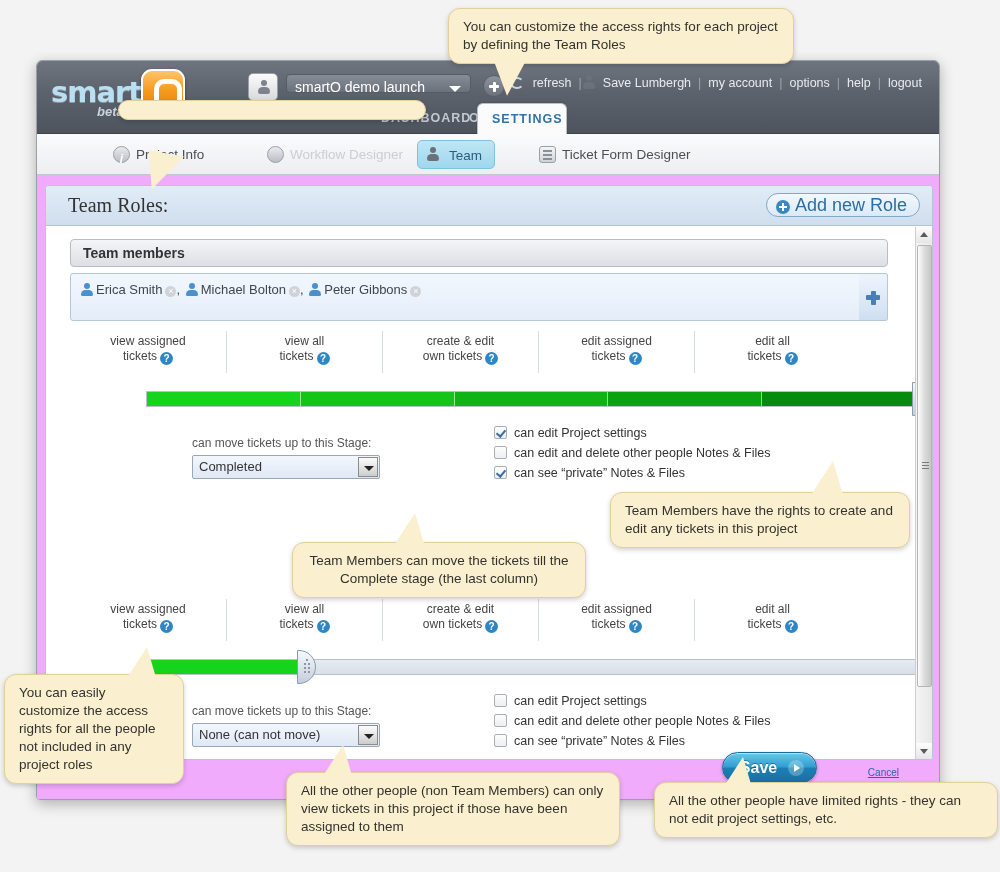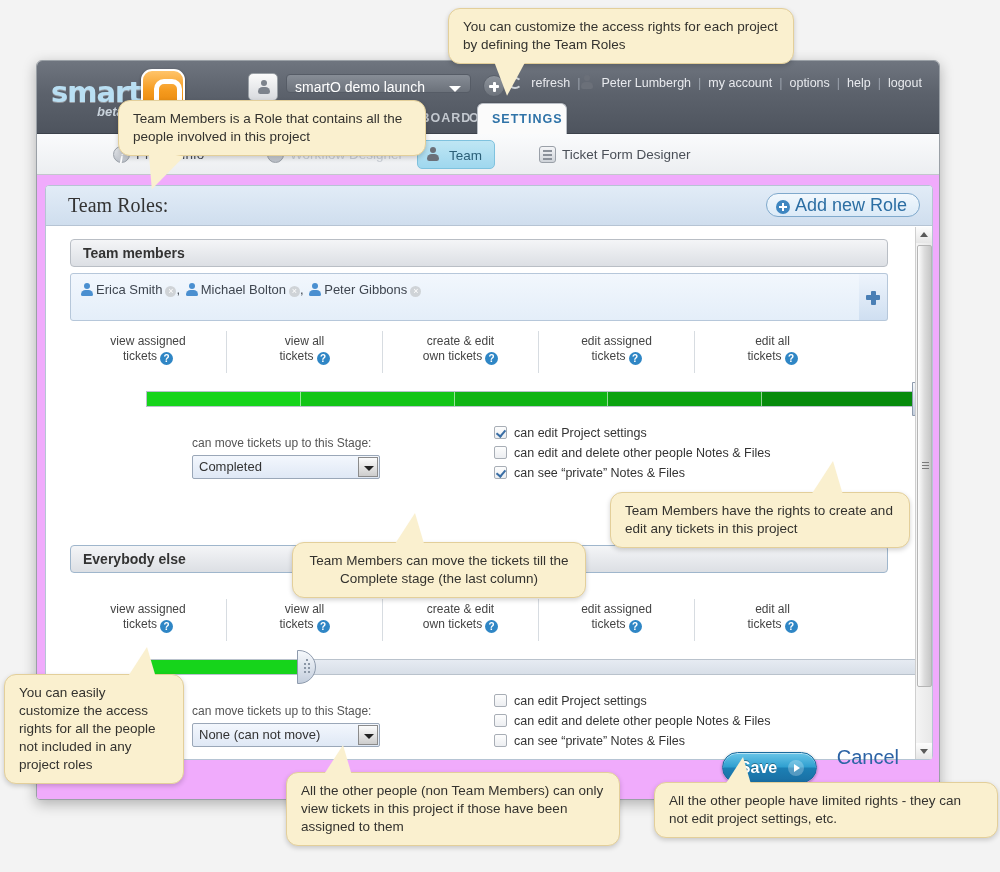--- a/index.html
+++ b/index.html
@@ -381,22 +381,22 @@
   #save-btn .arrow{
     position:absolute; right:12px; top:7px; width:16px; height:16px;
     border-radius:50%; background:rgba(255,255,255,.25);
   }
   #save-btn .arrow:after{
     content:""; position:absolute; left:6px; top:4px; width:0; height:0;
     border-top:4px solid transparent; border-bottom:4px solid transparent;
     border-left:6px solid #fff;
   }
   #cancel-link{
-    position:absolute; right:40px; bottom:30px;
-    color:#2c63a5; font-size:20px;
+    position:absolute; right:40px; bottom:21px;
+    color:#2c63a5; text-decoration:underline; font-size:10px;
   }
 
   
   .bubble{
     position:absolute;
     background:#faf0cf;
     border:1px solid #e3cf9a;
     border-radius:12px;
     color:#33322e; font-size:13.5px; line-height:18px;
     padding:9px 14px;
@@ -454,21 +454,21 @@
     </div>
 
     <div id="project-select">
       <span>smartQ demo launch</span>
       <span class="caret"></span>
     </div>
 
     <div id="add-project"></div>
 
     <div id="usernav">
-      <span class="refresh-icon"></span><a>refresh</a><span class="sep">|</span><span class="user-icon person-glyph"></span><a>Peter Lumbergh</a><span class="sep">|</span><a>my account</a><span class="sep">|</span><a>options</a><span class="sep">|</span><a>help</a><span class="sep">|</span><a>logout</a>
+      <span class="refresh-icon"></span><a>refresh</a><span class="sep">|</span><span class="user-icon person-glyph"></span><a>Save Lumbergh</a><span class="sep">|</span><a>my account</a><span class="sep">|</span><a>options</a><span class="sep">|</span><a>help</a><span class="sep">|</span><a>logout</a>
     </div>
 
     <div id="maintabs">
       <div class="mtab inactive" id="tab-dashboard">DASHBOARD</div>
       <div class="mtab inactive" id="tab-overview">OVERVIEW</div>
       <div class="mtab active" id="tab-settings">SETTINGS</div>
     </div>
   </div>
 
   <div id="subtabs">
@@ -552,21 +552,20 @@
         <div class="chk-row bold" style="left:448px; top:199px">
           <span class="chk on"></span><span>can edit Project settings</span>
         </div>
         <div class="chk-row" style="left:448px; top:219px">
           <span class="chk"></span><span>can edit and delete other people Notes &amp; Files</span>
         </div>
         <div class="chk-row" style="left:448px; top:239px">
           <span class="chk on"></span><span>can see “private” Notes &amp; Files</span>
         </div>
 
-        <div class="role-name-bar" id="role2-name">Everybody else</div>
 
         <div class="perm-cols" style="top:372px">
           <div class="perm-col" style="left:0">
             <span>view assigned</span><br>
             <span>tickets</span><span class="q">?</span>
           </div>
           <div class="perm-col" style="left:156px">
             <span>view all</span><br>
             <span>tickets</span><span class="q">?</span>
           </div>
@@ -625,21 +624,20 @@
 
 </div>
 
 <div class="bubble" id="bub-customize">
   <span class="tail tail-down"></span>
   <span>You can customize the access rights for each project by defining the Team Roles</span>
 </div>
 
 <div class="bubble" id="bub-teamrole">
   <span class="tail tail-down"></span>
-  <span>Team Members is a Role that contains all the people involved in this project</span>
 </div>
 
 <div class="bubble" id="bub-rights">
   <span class="tail tail-up"></span>
   <span>Team Members have the rights to create and edit any tickets in this project</span>
 </div>
 
 <div class="bubble" id="bub-moveup">
   <span class="tail tail-up"></span>
   <span>Team Members can move the tickets till the Complete stage (the last column)</span>

